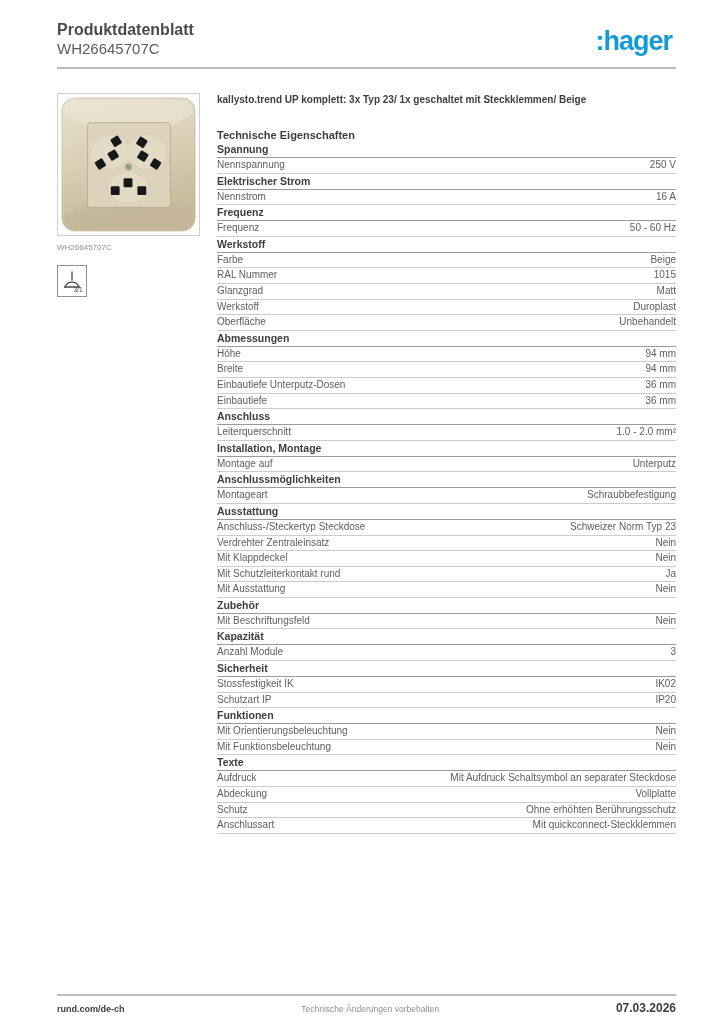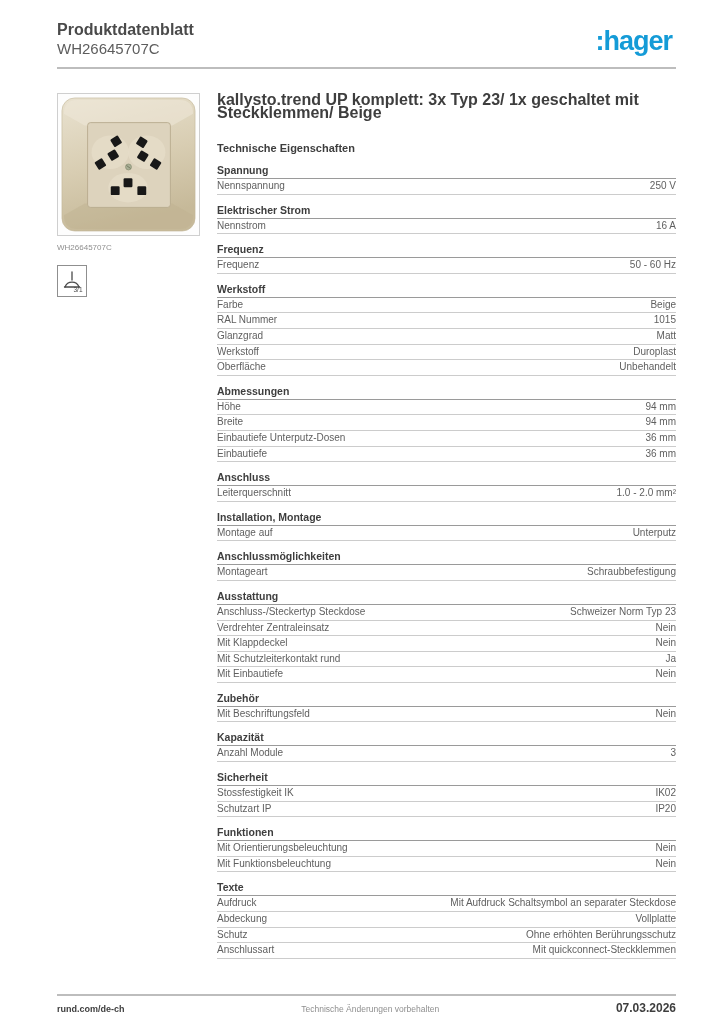--- a/index.html
+++ b/index.html
@@ -14,24 +14,24 @@
   .hdr-rule{position:absolute;left:57px;right:48px;top:67px;border-top:2px solid #bdbdbd;}
 
   
   .content{position:absolute;left:57px;right:48px;top:93px;display:flex;}
   .left-col{width:143px;flex:0 0 143px;}
   .image-box{width:141px;height:141px;border:1px solid #cfcfcf;background:#fdfdfd;}
   .img-caption{margin-top:7px;font-size:8px;color:#8f8f8f;}
   .cert-box{margin-top:13px;width:28px;height:30px;border:1px solid #8f8f8f;display:flex;align-items:center;justify-content:center;}
 
   .right-col{flex:1;margin-left:17px;min-width:0;}
-  .prod-title{font-size:16px;font-weight:bold;color:#3e3e3e;line-height:13px;}
+  .prod-title{font-size:10px;font-weight:bold;color:#3e3e3e;line-height:13px;}
   .tech-title{margin-top:23px;font-size:11px;font-weight:bold;color:#3e3e3e;line-height:13px;}
 
-  .section{margin-top:9px;}
+  .section{margin-top:1px;}
   .section-heading{font-size:10.5px;font-weight:bold;color:#3e3e3e;line-height:13px;padding-bottom:1px;border-bottom:1px solid #9a9a9a;}
   .spec-row{display:flex;justify-content:space-between;align-items:baseline;font-size:10px;color:#5f5f5f;line-height:14.6px;border-bottom:1px solid #cccccc;gap:32px;}
   .spec-label{white-space:nowrap;}
   .spec-value{white-space:nowrap;}
 
   
   .ftr-rule{position:absolute;left:57px;right:48px;top:994px;border-top:2px solid #bdbdbd;}
   .footer{position:absolute;left:57px;right:48px;top:1001px;display:flex;justify-content:space-between;align-items:baseline;}
   .ftr-left{font-size:9px;font-weight:bold;color:#3e3e3e;text-decoration:none;}
   .ftr-center{font-size:8.5px;color:#8f8f8f;}
@@ -198,21 +198,21 @@
             </div>
             <div class="spec-row">
               <span class="spec-label">Mit Klappdeckel</span>
               <span class="spec-value">Nein</span>
             </div>
             <div class="spec-row">
               <span class="spec-label">Mit Schutzleiterkontakt rund</span>
               <span class="spec-value">Ja</span>
             </div>
             <div class="spec-row">
-              <span class="spec-label">Mit Einbautiefe</span>
+              <span class="spec-label">Mit Ausstattung</span>
               <span class="spec-value">Nein</span>
             </div>
           </div>
           <div class="section">
             <div class="section-heading">Zubehör</div>
             <div class="spec-row">
               <span class="spec-label">Mit Beschriftungsfeld</span>
               <span class="spec-value">Nein</span>
             </div>
           </div>

